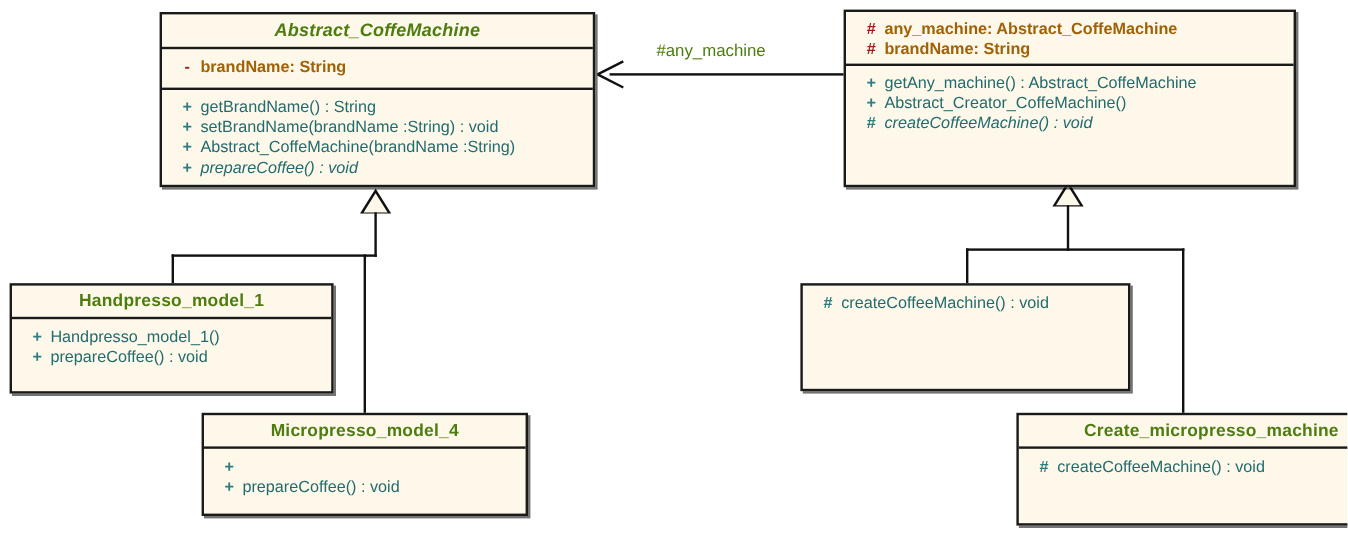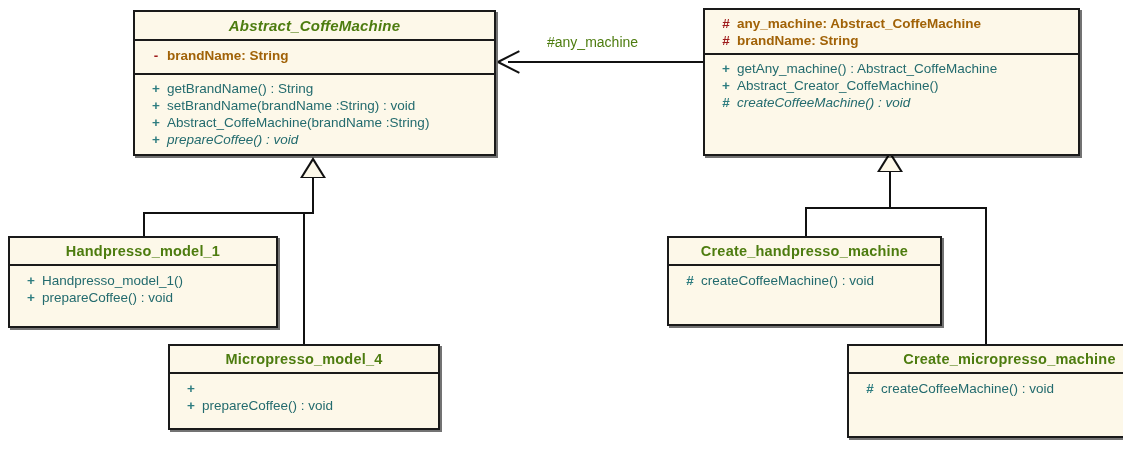--- a/index.html
+++ b/index.html
@@ -241,21 +241,20 @@
         <span class="uml-vis">+</span>
       </div>
       <div class="uml-row oper pad-left-10">
         <span class="uml-vis">+</span>
         <span class="uml-txt">prepareCoffee() : void</span>
       </div>
     </div>
   </div>
 
   <div class="uml-class" style="left:667px; top:236px; width:275px; height:90px;">
-    <div class="uml-header">Create_handpresso_machine</div>
     <div class="uml-compartment" style="padding-top:6px;">
       <div class="uml-row oper pad-left-10">
         <span class="uml-vis">#</span>
         <span class="uml-txt">createCoffeeMachine() : void</span>
       </div>
     </div>
   </div>
 
   <div class="uml-class" style="left:847px; top:344px; width:325px; height:94px;">
     <div class="uml-header">Create_micropresso_machine</div>

